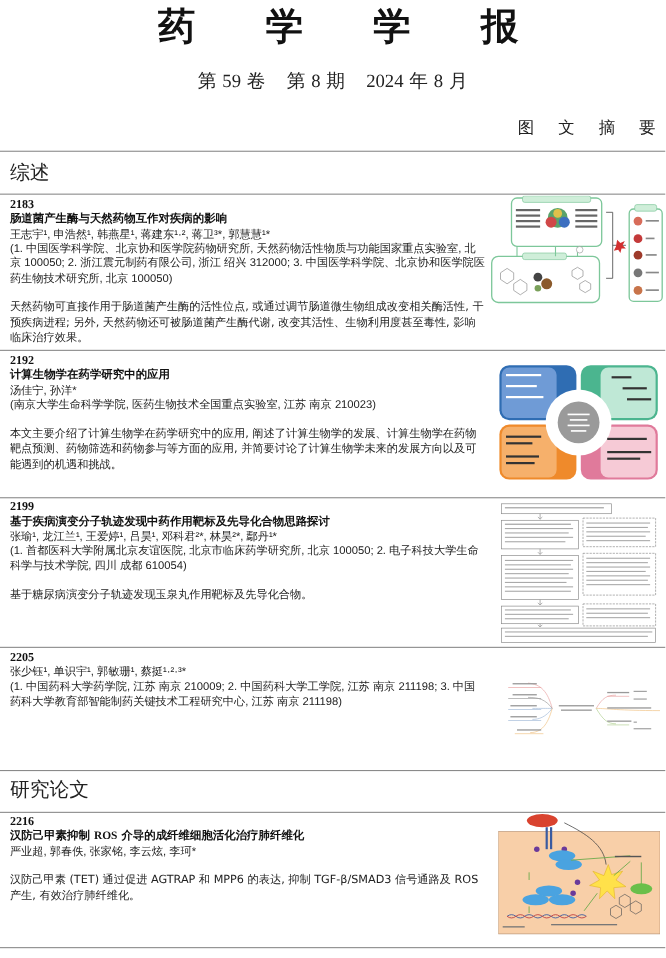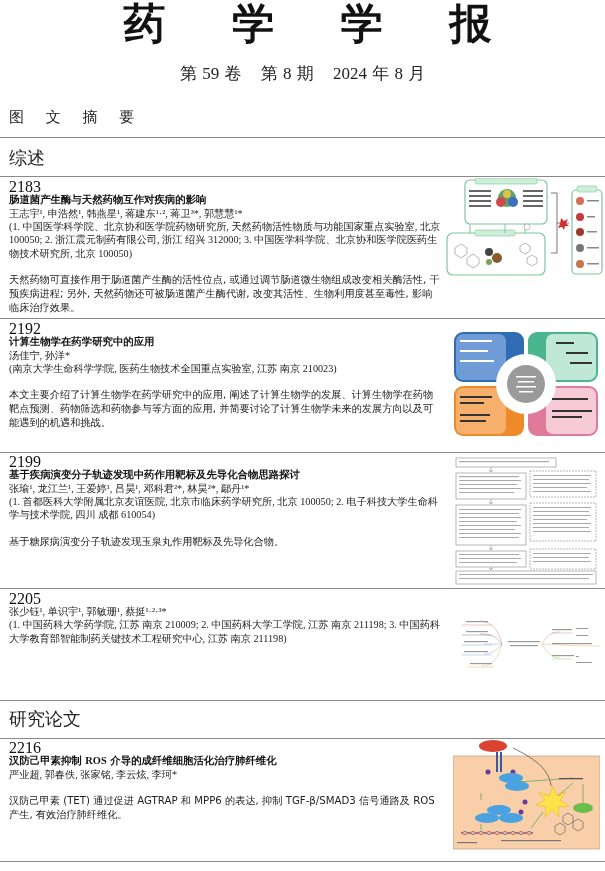--- a/index.html
+++ b/index.html
@@ -1,35 +1,35 @@
 <!DOCTYPE html>
 <html><head>
 <meta charset="utf-8">
 <style>
   * { box-sizing: border-box; margin: 0; padding: 0; }
   html, body { width: 605px; height: 871px; background: #ffffff; overflow: hidden; }
   body { font-family: "Liberation Serif", "DejaVu Serif", serif; color: #111; position: relative; }
   .journal-title { position: absolute; top: 2px; left: 0; width: 605px; text-align: center;
-    font-family: "DejaVu Sans", sans-serif; font-weight: bold; font-size: 42px; letter-spacing: 26px;
+    font-family: "DejaVu Sans", sans-serif; font-weight: bold; font-size: 34px; letter-spacing: 26px;
     padding-left: 36px; color: #111; line-height: 44px; }
   .issue-line { position: absolute; top: 63px; left: 0; width: 605px; text-align: center;
     font-size: 17px; line-height: 22px; color: #222; word-spacing: 1px; }
   .issue-line span { margin: 0 7px; text-align: right; }
-  .section-label { position: absolute; top: 107px; left: 0; width: 605px; text-align: left;
+  .section-label { position: absolute; top: 107px; left: 0; width: 605px; text-align: right;
     font-size: 15px; letter-spacing: 9px; padding-left: 9px; color: #222; line-height: 20px; }
 
   .hr { position: absolute; left: 0; width: 605px; height: 0; border-top: 1.5px solid #8a8a8a; }
 
   .cat-heading { position: absolute; left: 9px; font-family: "DejaVu Sans", sans-serif;
     font-size: 18px; line-height: 24px; color: #222; }
 
   .entry { position: absolute; left: 9px; width: 432px; font-size: 11.2px; line-height: 13.6px; }
-  .entry .page-no { font-size: 16px; line-height: 13px; display: block; }
+  .entry .page-no { font-size: 11px; line-height: 13px; display: block; font-weight: bold; }
   .entry .title { font-family: "DejaVu Sans", sans-serif; font-weight: bold; font-size: 10.4px; display: block; line-height: 13.5px; }
-  .entry .authors, .entry .affil { display: block; font-family: Liberation Serif, serif; font-size: 10.2px; line-height: 13.4px; color: #222; }
+  .entry .authors, .entry .affil { display: block; font-family: Liberation Sans, sans-serif; font-size: 10.2px; line-height: 13.4px; color: #222; }
   .entry .affil { word-break: break-all; }
   .entry .summary { display: block; margin-top: 13px; font-family: "DejaVu Sans", sans-serif; font-size: 10.2px; line-height: 14px; color: #222; word-break: break-all; }
   .entry .title b { font-family: Liberation Serif, serif; }
 
   .figure { position: absolute; }
 
   
   .f1 { left: 445px; top: 178px; width: 158px; height: 100px; }
   
   .f2 { left: 452px; top: 330px; width: 148px; height: 108px; }

